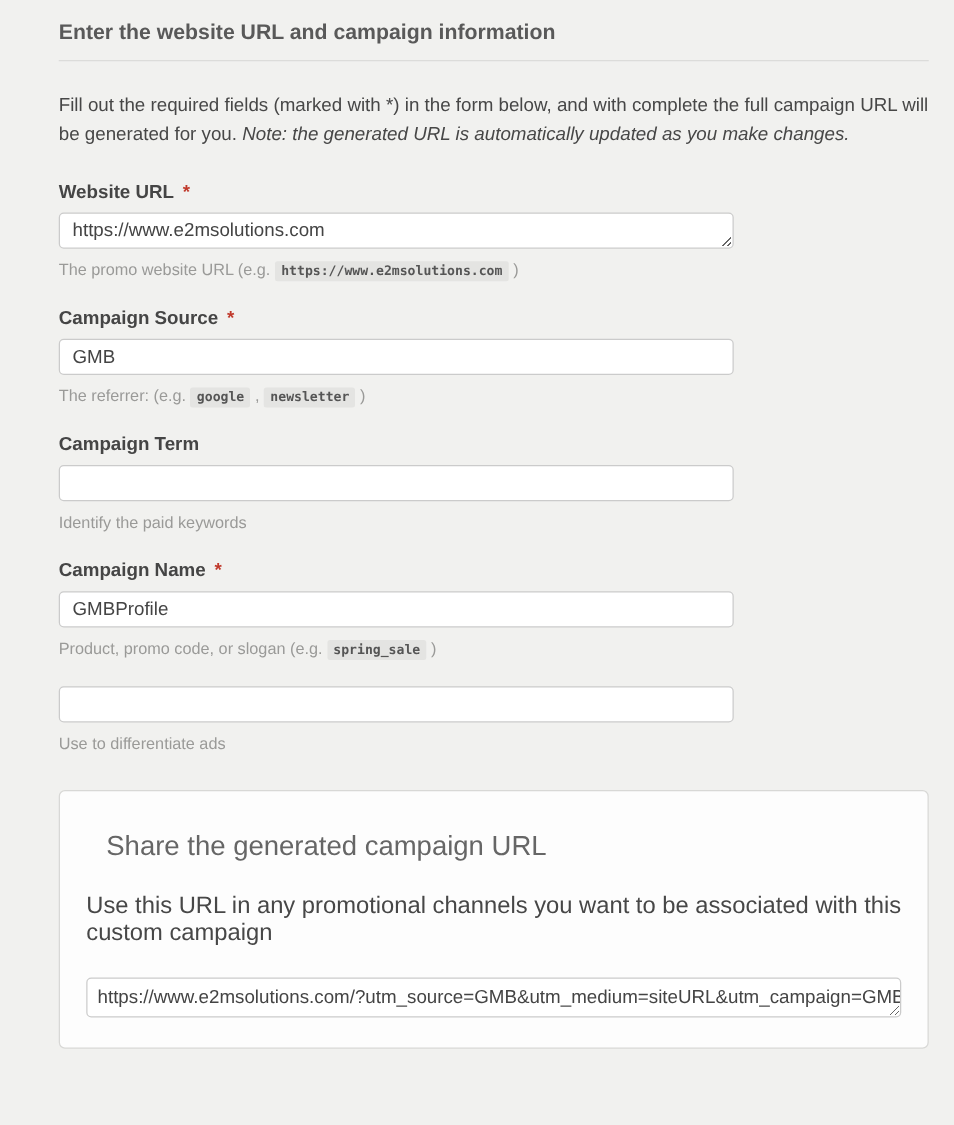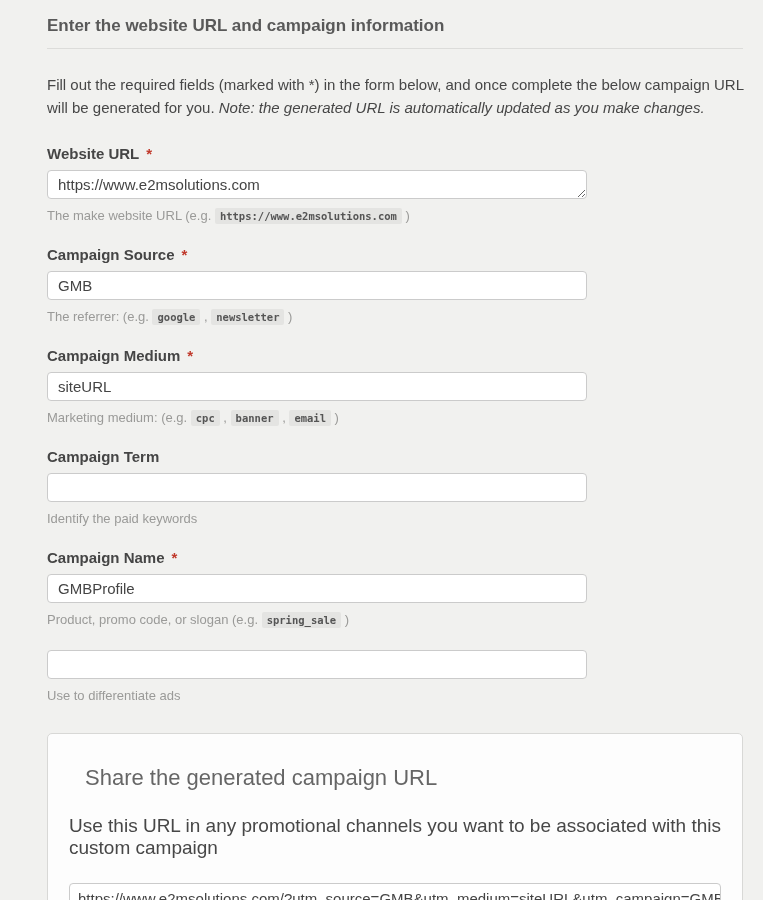--- a/index.html
+++ b/index.html
@@ -67,39 +67,34 @@
   }
 </style>
 </head>
 <body>
 
 <div class="container">
 
   <h1 class="page-title">Enter the website URL and campaign information</h1>
   <hr class="divider">
 
-  <p class="intro"><span>Fill out the required fields (marked with *) in the form below, and once complete the below campaign URL will be generated for you. </span><span class="note">Note: the generated URL is automatically updated as you make changes.</span></p>
+  <p class="intro"><span>Fill out the required fields (marked with *) in the form below, and with complete the full campaign URL will be generated for you. </span><span class="note">Note: the generated URL is automatically updated as you make changes.</span></p>
 
   <div class="field">
     <div class="field-label"><span>Website URL</span><span class="req">*</span></div>
     <textarea class="text-input" rows="1" style="">https://www.e2msolutions.com</textarea>
-    <div class="help"><span>The make website URL (e.g. </span><span class="code">https://www.e2msolutions.com</span><span> )</span></div>
+    <div class="help"><span>The promo website URL (e.g. </span><span class="code">https://www.e2msolutions.com</span><span> )</span></div>
   </div>
 
   <div class="field">
     <div class="field-label"><span>Campaign Source</span><span class="req">*</span></div>
     <input type="text" class="text-input" value="GMB" style="">
     <div class="help"><span>The referrer: (e.g. </span><span class="code">google</span><span> , </span><span class="code">newsletter</span><span> )</span></div>
   </div>
 
-  <div class="field">
-    <div class="field-label"><span>Campaign Medium</span><span class="req">*</span></div>
-    <input type="text" class="text-input" value="siteURL" style="">
-    <div class="help"><span>Marketing medium: (e.g. </span><span class="code">cpc</span><span> , </span><span class="code">banner</span><span> , </span><span class="code">email</span><span> )</span></div>
-  </div>
 
   <div class="field">
     <div class="field-label"><span>Campaign Term</span></div>
     <input type="text" class="text-input" value="" style="">
     <div class="help"><span>Identify the paid keywords</span></div>
   </div>
 
   <div class="field">
     <div class="field-label"><span>Campaign Name</span><span class="req">*</span></div>
     <input type="text" class="text-input" value="GMBProfile" style="">

